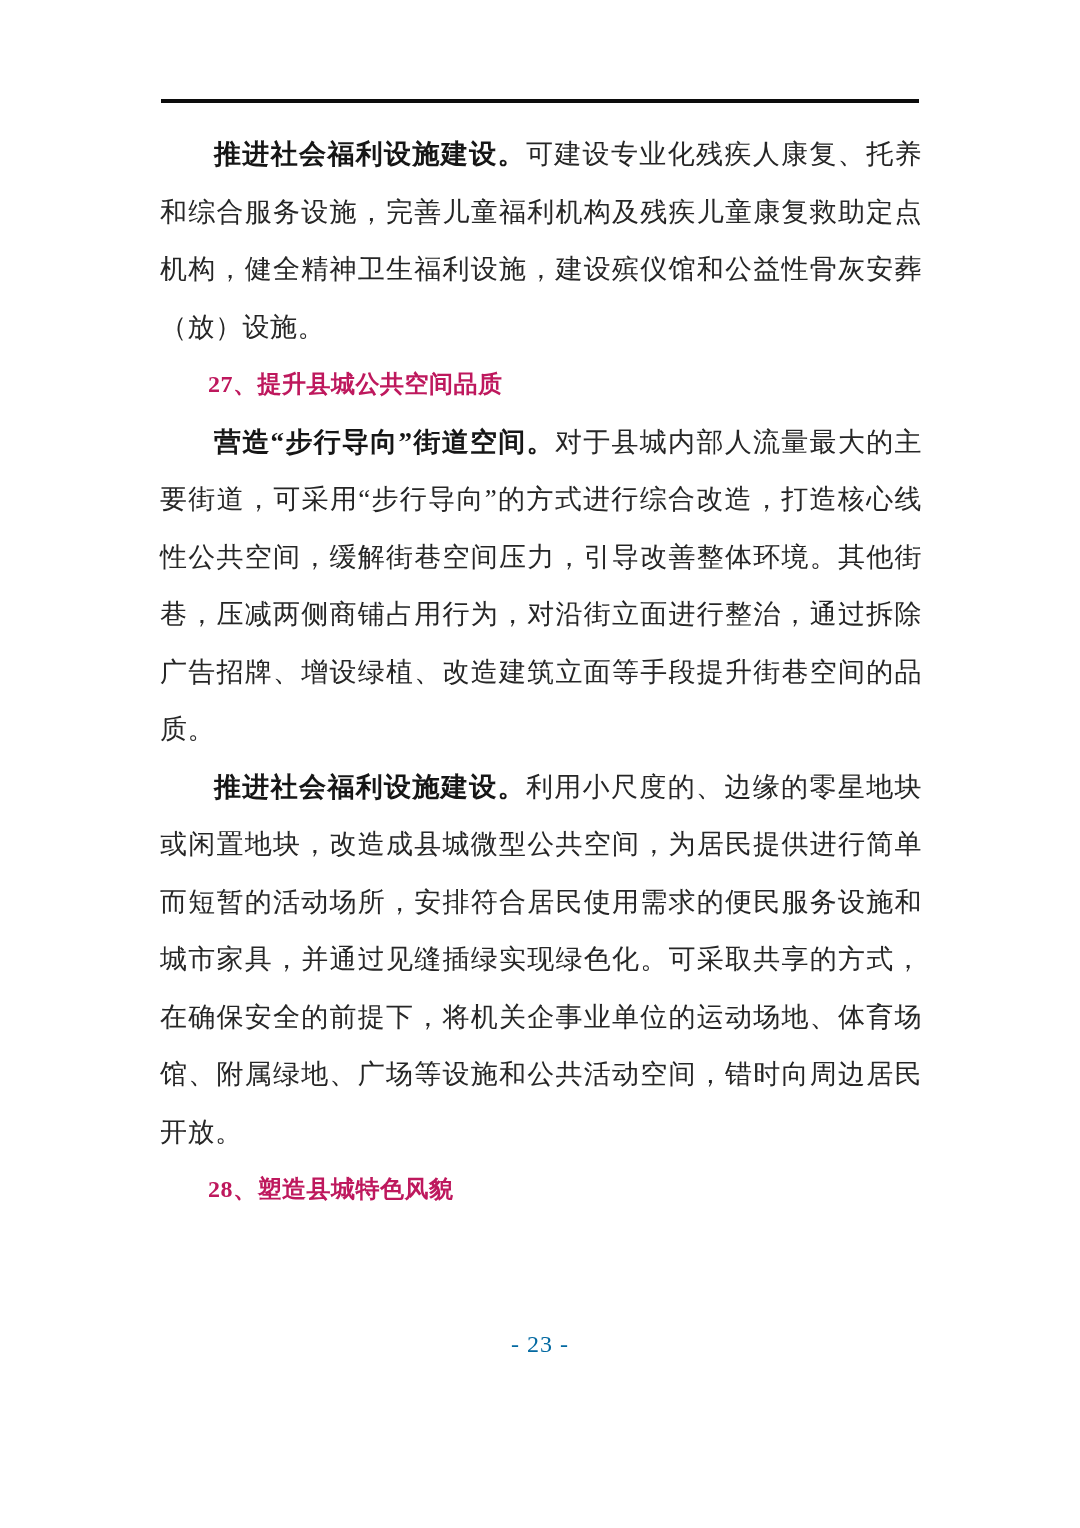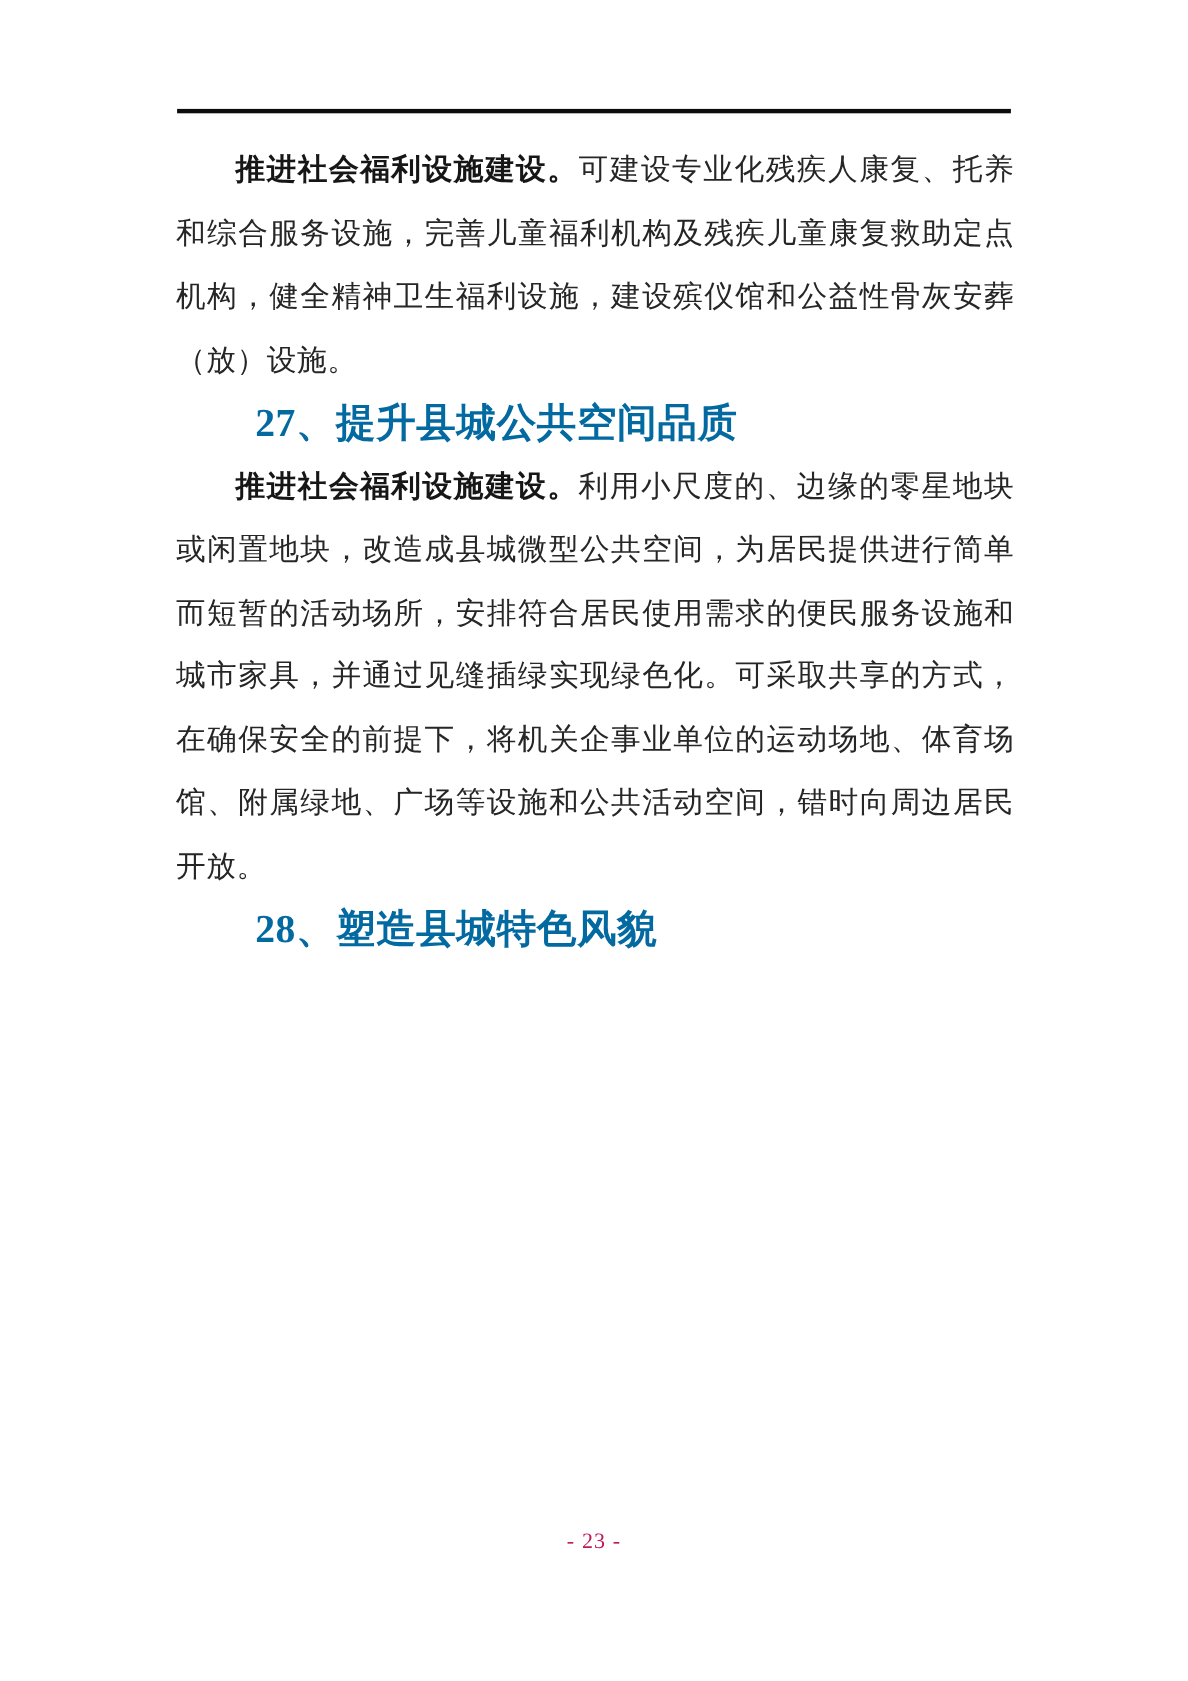--- a/index.html
+++ b/index.html
@@ -40,49 +40,50 @@
     text-indent: 2em;
   }
   .para .lead {
     font-weight: bold;
     color: #161616;
   }
   .heading {
     margin: 0;
     text-indent: 2em;
     font-weight: bold;
-    font-size: 36px;
-    color: #0369a1;
+    font-size: 24px;
+    color: #be185d;
     line-height: 57.5px;
   }
   .footer {
     position: absolute;
-    top: 1390px;
+    top: 1331px;
     left: 0;
     width: 100%;
     text-align: center;
-    font-size: 20px;
-    color: #be185d;
+    font-size: 24px;
+    color: #0369a1;
     letter-spacing: 1px;
     font-family: "Liberation Serif", "DejaVu Serif", serif;
   }
 </style>
 </head>
 <body>
 
 <div class="page">
 
   <div class="top-rule"></div>
 
   <div class="content">
 
     <p class="para"><span class="lead">推进社会福利设施建设。</span><span>可建设专业化残疾人康复、托养和综合服务设施，完善儿童福利机构及残疾儿童康复救助定点机构，健全精神卫生福利设施，建设殡仪馆和公益性骨灰安葬（放）设施。</span></p>
 
     <div class="heading">27、提升县城公共空间品质</div>
 
+    <p class="para"><span class="lead">营造“步行导向”街道空间。</span><span>对于县城内部人流量最大的主要街道，可采用“步行导向”的方式进行综合改造，打造核心线性公共空间，缓解街巷空间压力，引导改善整体环境。其他街巷，压减两侧商铺占用行为，对沿街立面进行整治，通过拆除广告招牌、增设绿植、改造建筑立面等手段提升街巷空间的品质。</span></p>
 
     <p class="para"><span class="lead">推进社会福利设施建设。</span><span>利用小尺度的、边缘的零星地块或闲置地块，改造成县城微型公共空间，为居民提供进行简单而短暂的活动场所，安排符合居民使用需求的便民服务设施和城市家具，并通过见缝插绿实现绿色化。可采取共享的方式，在确保安全的前提下，将机关企事业单位的运动场地、体育场馆、附属绿地、广场等设施和公共活动空间，错时向周边居民开放。</span></p>
 
 
     <div class="heading">28、塑造县城特色风貌</div>
 
   </div>
 
   <div class="footer">- 23 -</div>
 

